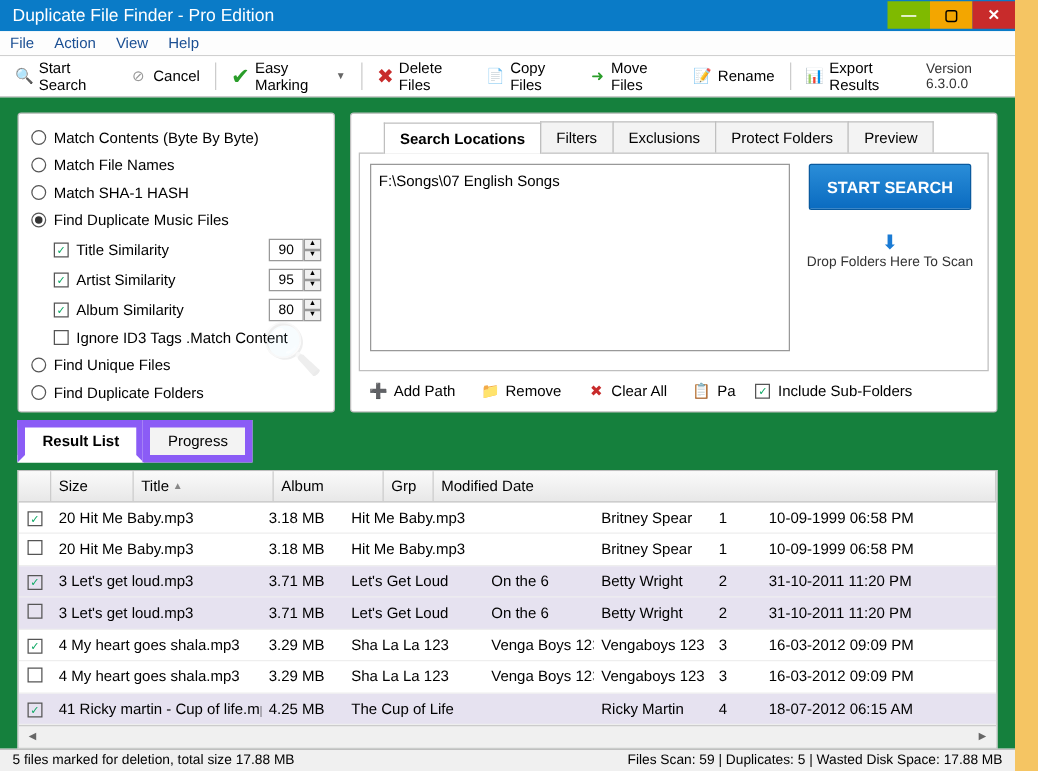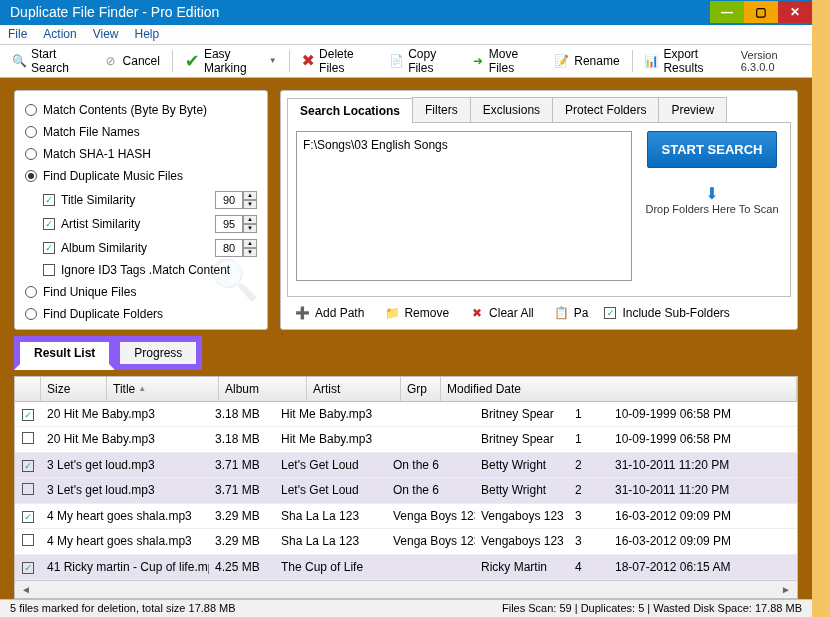--- a/index.html
+++ b/index.html
@@ -11,36 +11,36 @@
 .winbtn.min { background: #7fba00; }
 .winbtn.max { background: #f3a600; color: #000; }
 .winbtn.close { background: #c82b2b; }
 .menubar { background: #fdfdfd; border-bottom: 1px solid #d0d0d0; height: 24px; display: flex; align-items: center; padding: 0 8px; font-size: 12px; gap: 16px; color: #1b4f93; }
 .menubar span { cursor: default; }
 .toolbar { background: #fff; border-bottom: 1px solid #bcbcbc; height: 34px; display: flex; align-items: center; padding: 0 8px; font-size: 12px; gap: 8px; }
 .toolbtn { display: flex; align-items: center; gap: 4px; padding: 2px 4px; cursor: default; }
 .toolbtn .drop { font-size: 8px; margin-left: 2px; color: #666; }
 .tbsep { width: 1px; height: 22px; background: #ccc; }
 .version { margin-left: auto; color: #333; font-size: 11px; }
-.content { background: #a16207; flex: 1; display: flex; flex-direction: column; padding: 12px 14px 0 14px; gap: 6px; }
+.content { background: #15803d; flex: 1; display: flex; flex-direction: column; padding: 12px 14px 0 14px; gap: 6px; }
 .top-row { display: flex; gap: 12px; }
 .left-panel { background: #fff; border: 1px solid #bfbfbf; border-radius: 3px; padding: 12px 10px 8px 10px; width: 254px; font-size: 12px; display: flex; flex-direction: column; gap: 8px; position: relative; }
 .radio-row { display: flex; align-items: center; gap: 6px; }
 .radio { width: 12px; height: 12px; border-radius: 50%; border: 1px solid #555; display: inline-flex; align-items: center; justify-content: center; }
 .radio.sel::after { content: ""; width: 6px; height: 6px; background: #333; border-radius: 50%; }
 .subopts { margin-left: 18px; display: flex; flex-direction: column; gap: 6px; }
 .check-row { display: flex; align-items: center; gap: 6px; }
 .chk { width: 12px; height: 12px; border: 1px solid #555; display: inline-flex; align-items: center; justify-content: center; font-size: 9px; color: #1a6; }
 .chk.on::after { content: "✓"; }
 .spin { display: flex; align-items: center; margin-left: auto; }
 .spin input { width: 28px; height: 18px; font-size: 11px; text-align: center; border: 1px solid #999; }
 .spin .ar { display: flex; flex-direction: column; }
 .spin .ar div { width: 14px; height: 9px; border: 1px solid #999; font-size: 6px; text-align: center; line-height: 7px; background: #f0f0f0; }
 .right-panel { flex: 1; background: #fff; border: 1px solid #bfbfbf; border-radius: 3px; padding: 6px; display: flex; flex-direction: column; }
-.tabs { display: flex; font-size: 12px; }
+.tabs { display: flex; font-size: 12px; margin-left: 20px; }
 .tab { padding: 5px 12px; border: 1px solid #bfbfbf; border-bottom: none; background: #f3f3f3; margin-right: -1px; cursor: default; }
 .tab.active { background: #fff; font-weight: bold; position: relative; top: 1px; }
 .tabbody { border: 1px solid #bfbfbf; flex: 1; display: flex; padding: 8px; gap: 10px; }
 .pathbox { flex: 1; border: 1px solid #999; padding: 6px; font-size: 12px; height: 150px; }
 .sidecol { width: 140px; display: flex; flex-direction: column; align-items: center; gap: 16px; }
 .startbtn { background: linear-gradient(#2a8dd8, #0a6bc0); color: #fff; border: 1px solid #0a5a9e; padding: 10px 14px; font-size: 13px; font-weight: bold; cursor: pointer; border-radius: 2px; }
 .dropmsg { font-size: 11px; text-align: center; color: #333; }
 .pathbar { display: flex; gap: 12px; font-size: 12px; padding: 6px 4px 0 4px; align-items: center; }
 .tabs2 { display: flex; font-size: 12px; }
 .tab2 { padding: 4px 14px; border: 6px solid #8b5cf6; background: #f3f3f3; margin-right: -1px; }
@@ -198,21 +198,21 @@
 
       <div class="right-panel">
         <div class="tabs">
           <div class="tab active">Search Locations</div>
           <div class="tab">Filters</div>
           <div class="tab">Exclusions</div>
           <div class="tab">Protect Folders</div>
           <div class="tab">Preview</div>
         </div>
         <div class="tabbody">
-          <div class="pathbox"><span>F:\Songs\03 English Songs</span></div>
+          <div class="pathbox"><span>F:\Songs\07 English Songs</span></div>
           <div class="sidecol">
             <button class="startbtn">START SEARCH</button>
             <div class="dropmsg">
               <span class="arrow-down-blue">⬇</span>
               <div>Drop Folders Here To Scan</div>
             </div>
           </div>
         </div>
         <div class="pathbar">
           <span class="toolbtn">
@@ -249,23 +249,20 @@
         <div class="c-chk"></div>
         <div class="c-sz">
             <span>Size</span>
           </div>
         <div class="c-ti">
             <span>Title</span>
             <span class="sortarr">▲</span>
           </div>
         <div class="c-al">
             <span>Album</span>
-          </div>
-        <div class="c-ar">
-            <span>Artist</span>
           </div>
         <div class="c-gr">
             <span>Grp</span>
           </div>
         <div class="c-md">
             <span>Modified Date</span>
           </div>
       </div>
       <div class="gbody" id="gbody">
           <div class="grow">

